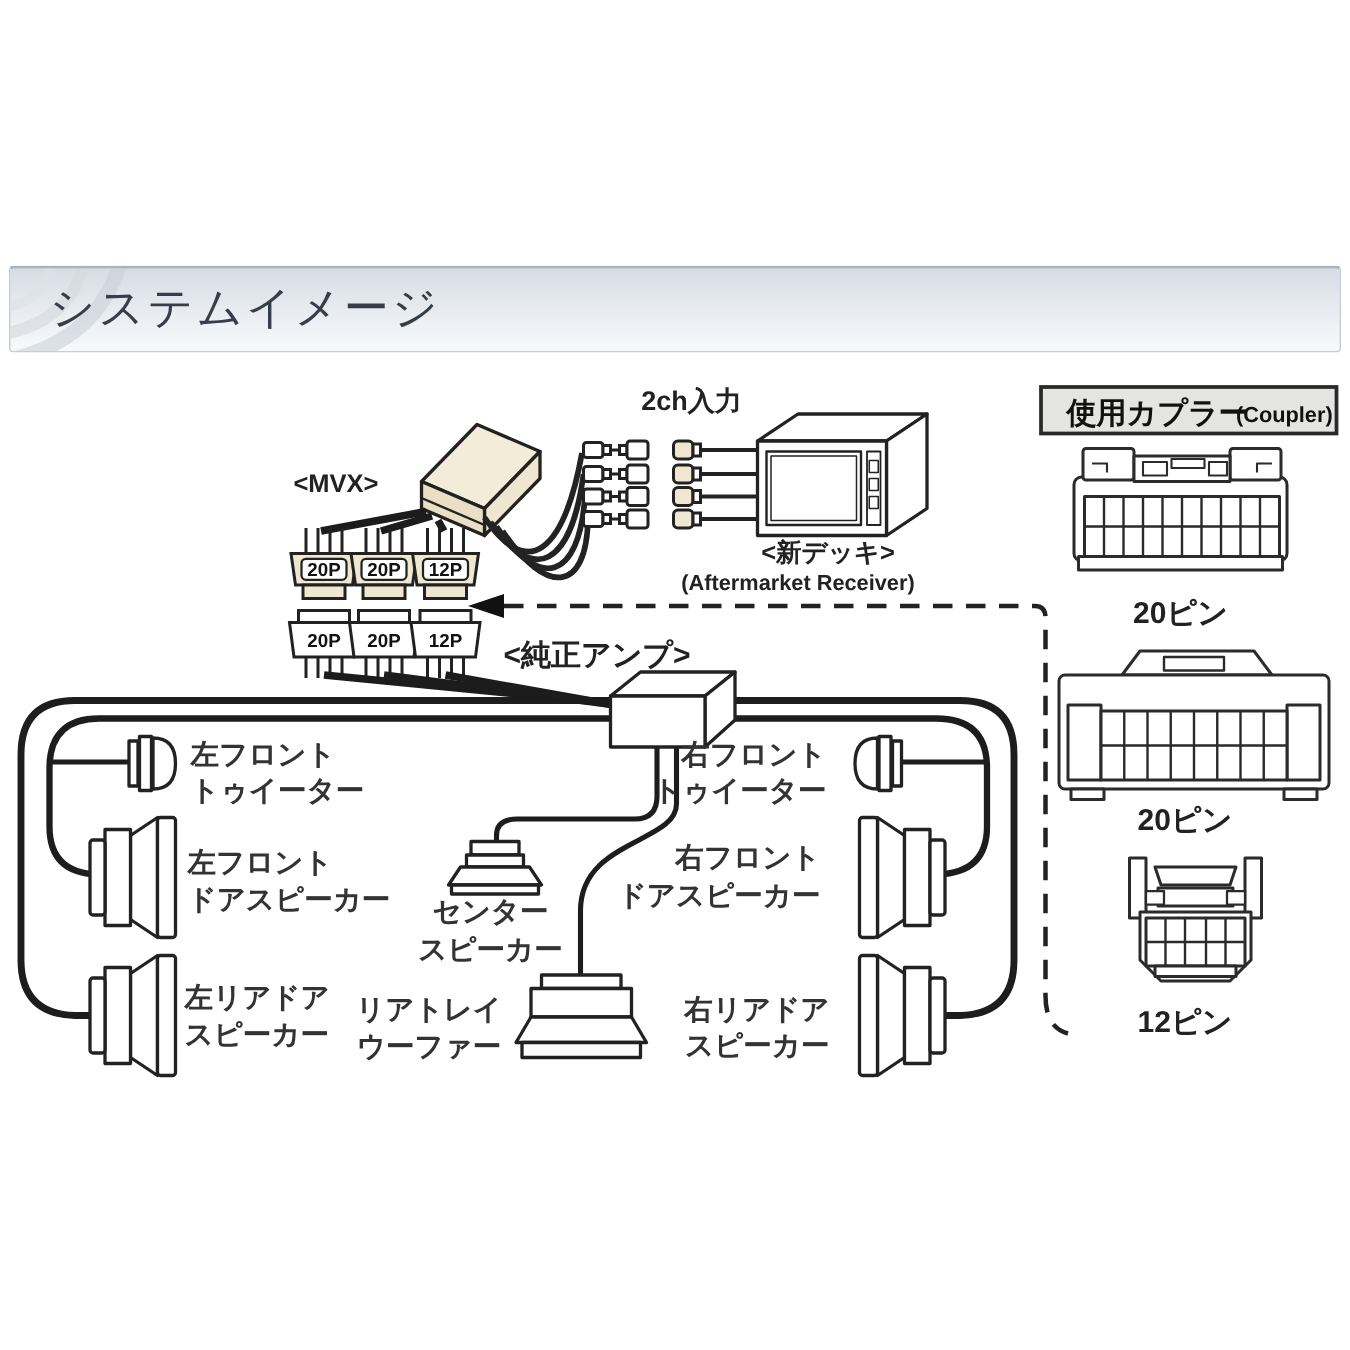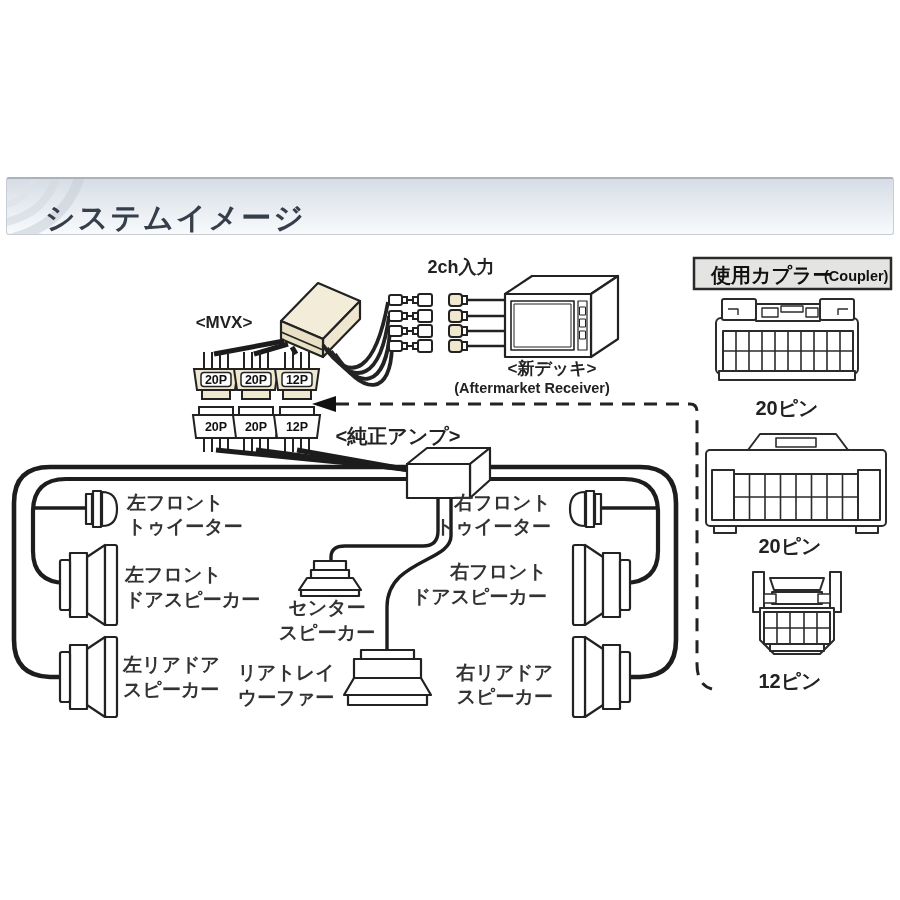--- a/index.html
+++ b/index.html
@@ -2,21 +2,21 @@
 <html><head>
 <meta charset="utf-8">
 <style>
   html,body{margin:0;padding:0;background:#fff;}
   .page{position:relative;width:900px;height:900px;background:#fff;overflow:hidden;
         font-family:"Liberation Sans","DejaVu Sans",sans-serif;}
   .hdr{position:absolute;left:6px;top:177px;width:886px;height:55px;
        background:linear-gradient(#d7dde5,#e9edf2 55%,#f8fafc);
        border:1px solid #c6cdd5;border-top:2px solid #a9b2bd;border-radius:3px;
        overflow:hidden;}
-  .hdr h1{margin:12px;padding:0 12px 0 26px;line-height:54px;font-size:30px;font-weight:bold;
+  .hdr h1{margin:0;padding:0 12px 0 26px;line-height:54px;font-size:30px;font-weight:normal;
           letter-spacing:2px;color:#363e4b;position:relative;z-index:2;}
   .hdr svg{position:absolute;left:0;top:0;z-index:1;}
   .diagram{position:absolute;left:0;top:0;}
   svg text{font-family:"Liberation Sans","DejaVu Sans",sans-serif;}
   .jp{font-weight:600;fill:#333;font-size:19px;}
   .jp-b{font-weight:bold;fill:#222;}
 </style>
 </head>
 <body>
 

